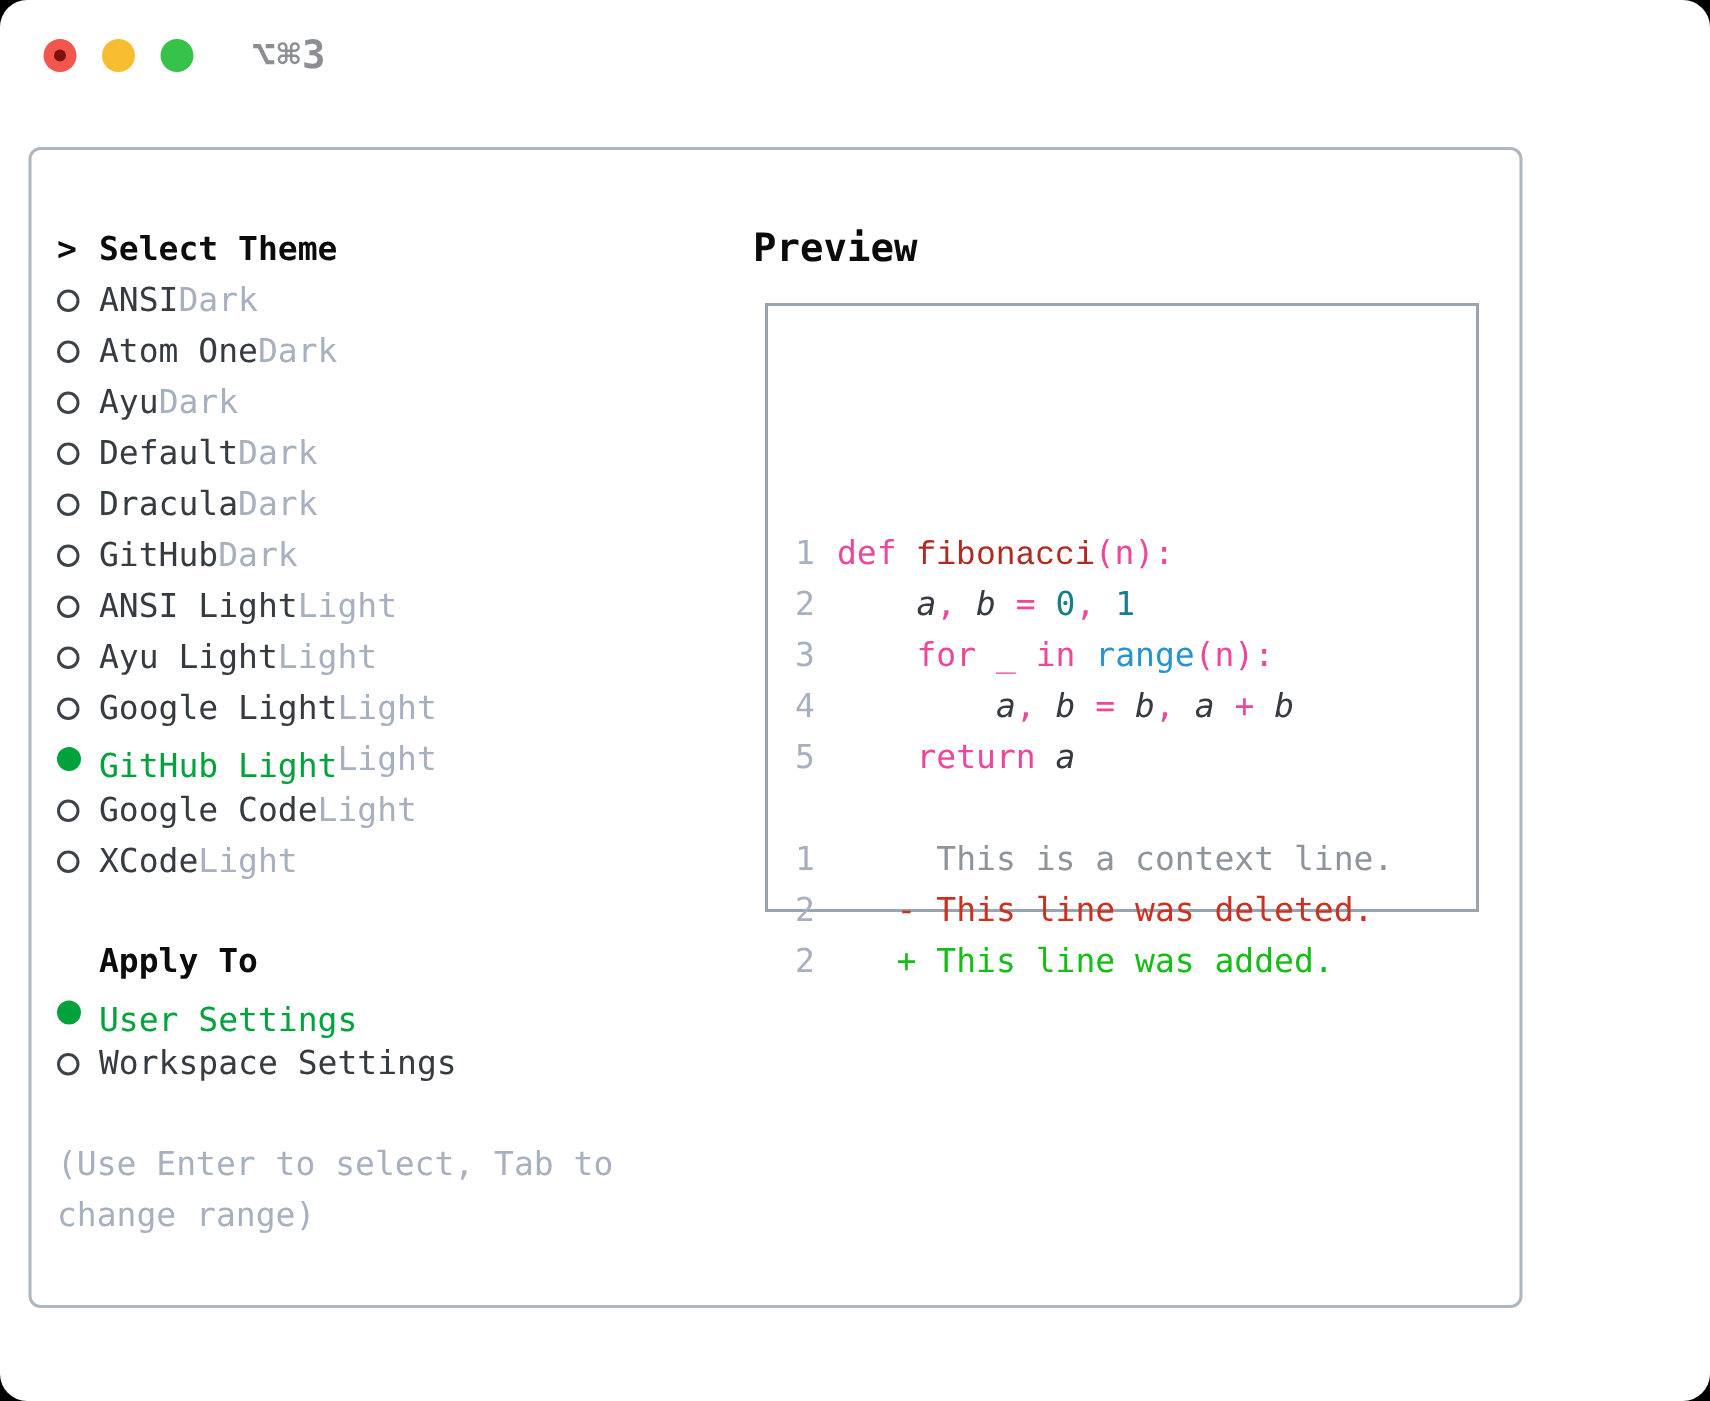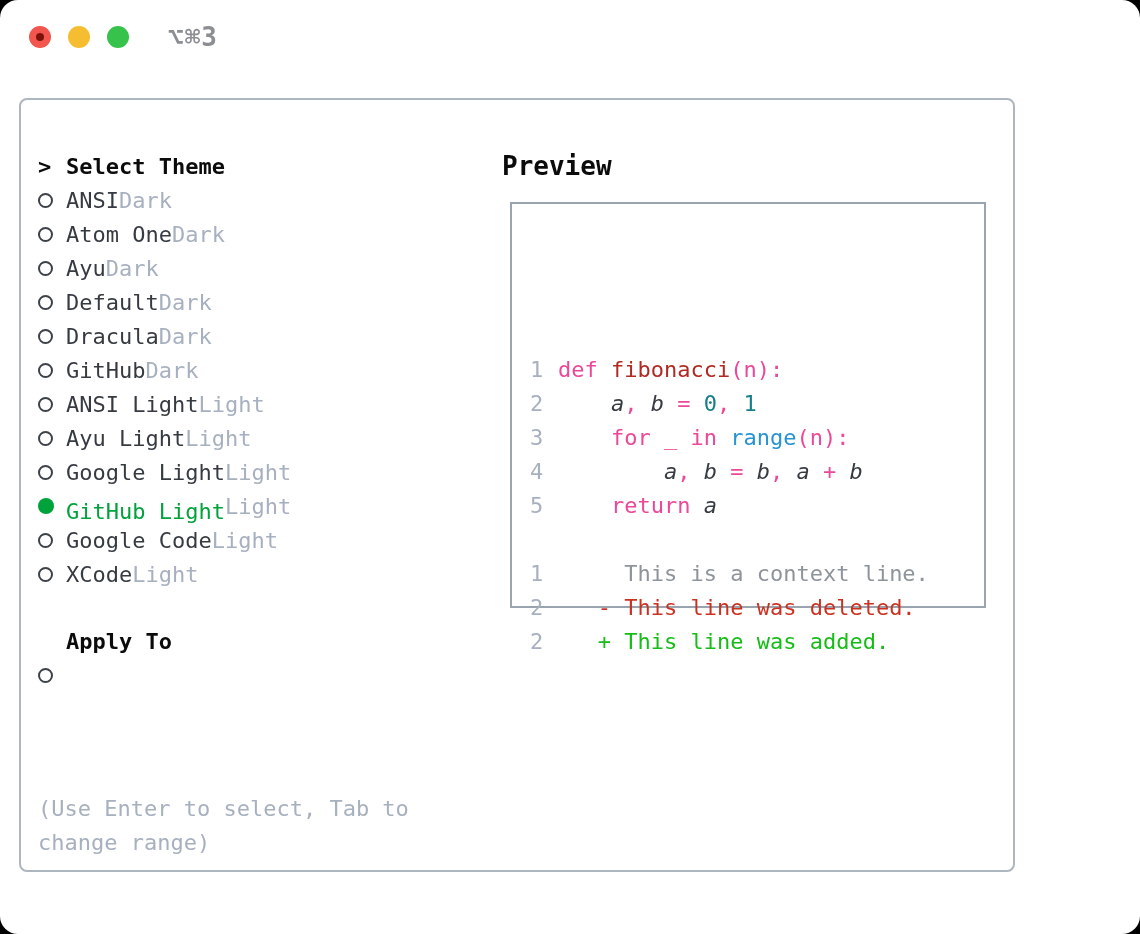--- a/index.html
+++ b/index.html
@@ -21,30 +21,30 @@
   .apply-list{position:absolute;left:38px;top:624px;}
   .row{height:34px;display:flex;align-items:center;font-size:22px;color:#363b42;}
   .row .marker{width:28px;display:inline-flex;align-items:center;justify-content:flex-start;flex:0 0 28px;}
   .hdr-marker{font-weight:bold;color:#0b0b0b;font-size:22px;}
   .ring{width:11px;height:11px;border:2.5px solid #3d4249;border-radius:50%;display:inline-block;}
   .ring.on{width:16px;height:16px;border:none;background:#00a23c;}
   .row .name{color:#363b42;}
   .row.header .name{font-weight:bold;color:#0b0b0b;}
   .row.selected .name{color:#00a23c;margin-top:10px;}
   .row .variant{color:#a7b0bf;}
-  .help{position:absolute;left:38px;top:760px;color:#a7b0bf;font-size:22px;line-height:34px;white-space:pre;margin-top:32px;}
+  .help{position:absolute;left:38px;top:760px;color:#a7b0bf;font-size:22px;line-height:34px;white-space:pre;}
 
   
   .preview-title{position:absolute;left:502px;top:149px;font-size:26px;line-height:34px;font-weight:bold;color:#0b0b0b;}
   .preview-box{position:absolute;left:510px;top:202px;width:472px;height:402px;border:2px solid #9aa4b0;background:#fff;}
   .code{position:absolute;left:18px;top:47px;font-size:22px;line-height:34px;white-space:pre;}
   .cline{height:34px;}
   .lnum{display:inline-block;width:28px;color:#a7b0bf;}
   .tk-code{color:#ec4899;}
-  .tk-func{color:#b02a22;}
+  .tk-func{color:#b02a22;font-family:Liberation Mono, monospace;}
   .tk-num{color:#177e8a;}
   .tk-blue{color:#2693d3;}
   .tk-var{color:#363b42;font-style:italic;}
   .tk-context{color:#8e949b;}
   .tk-del{color:#cb3120;}
   .tk-add{color:#16bd16;}
 </style>
 </head>
 <body>
 
@@ -150,24 +150,31 @@
         <span class="variant"> Light</span>
       </div>
     </div>
 
   <div class="apply-list">
     <div class="row header">
       <span class="marker"></span>
       <span class="name">Apply To</span>
     </div>
 
+  <div class="row selected">
+        <span class="marker">
+          <span class="ring on"></span>
+        </span>
+        <span class="name">User Settings</span>
+      </div>
       <div class="row">
         <span class="marker">
           <span class="ring"></span>
         </span>
+        <span class="name">Workspace Settings</span>
       </div>
     </div>
 
   <div class="help"><span>(Use Enter to select, Tab to</span><br><span>change range)</span></div>
 
   <div class="preview-title">Preview</div>
 
   <div class="preview-box">
     <div class="code">
       

